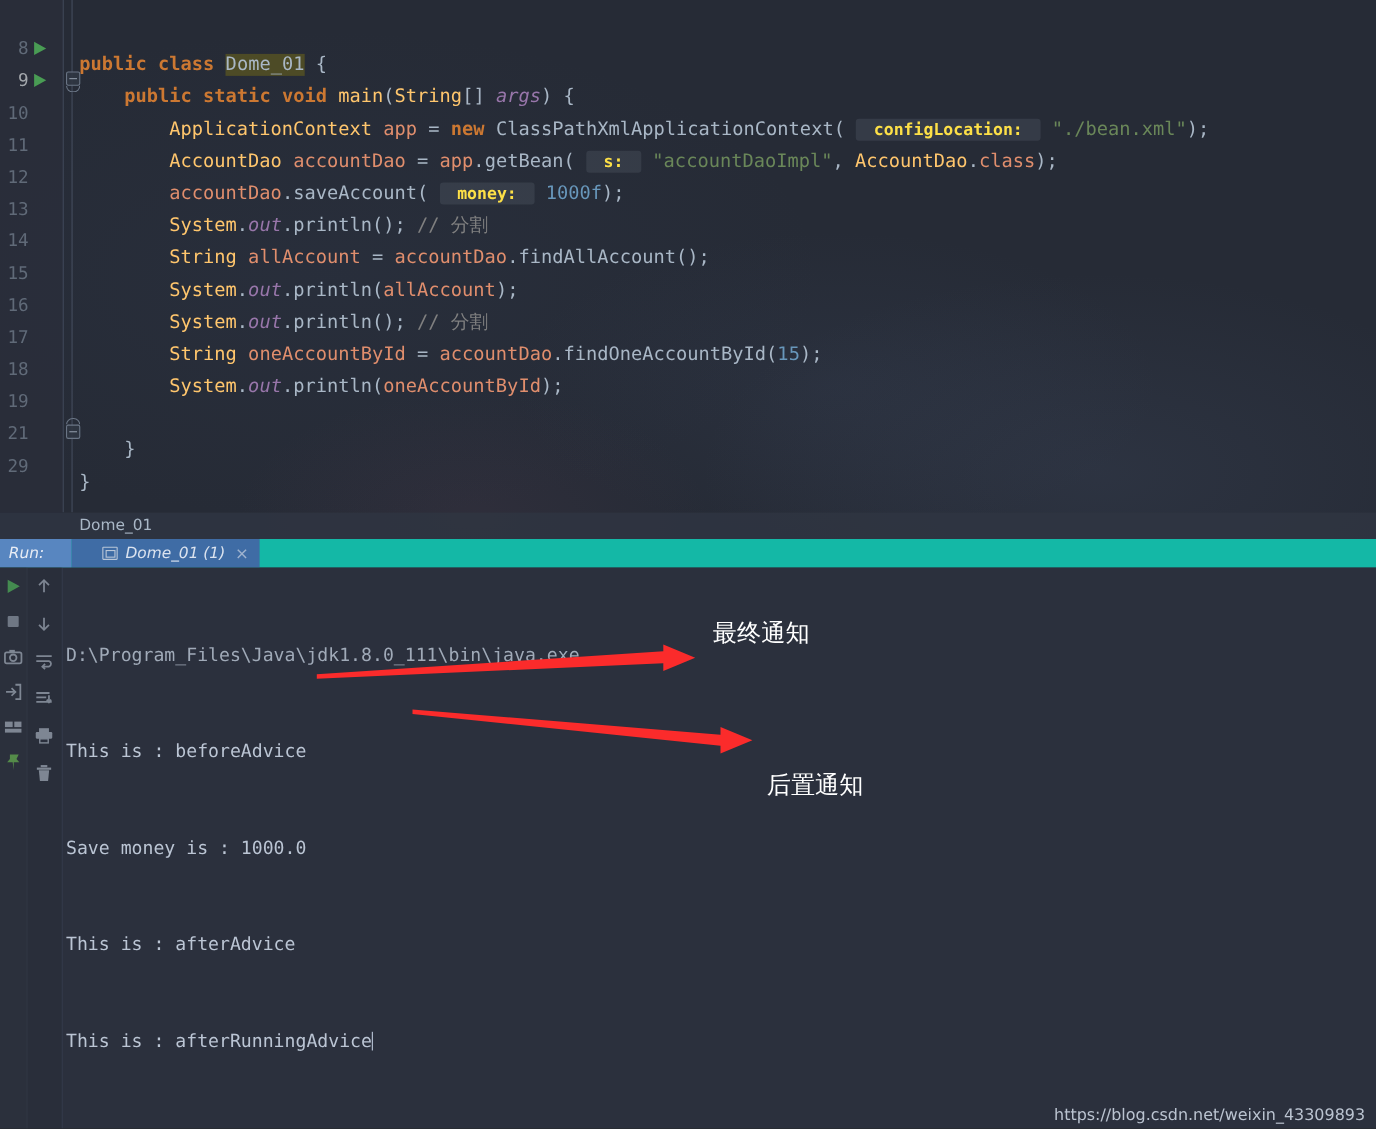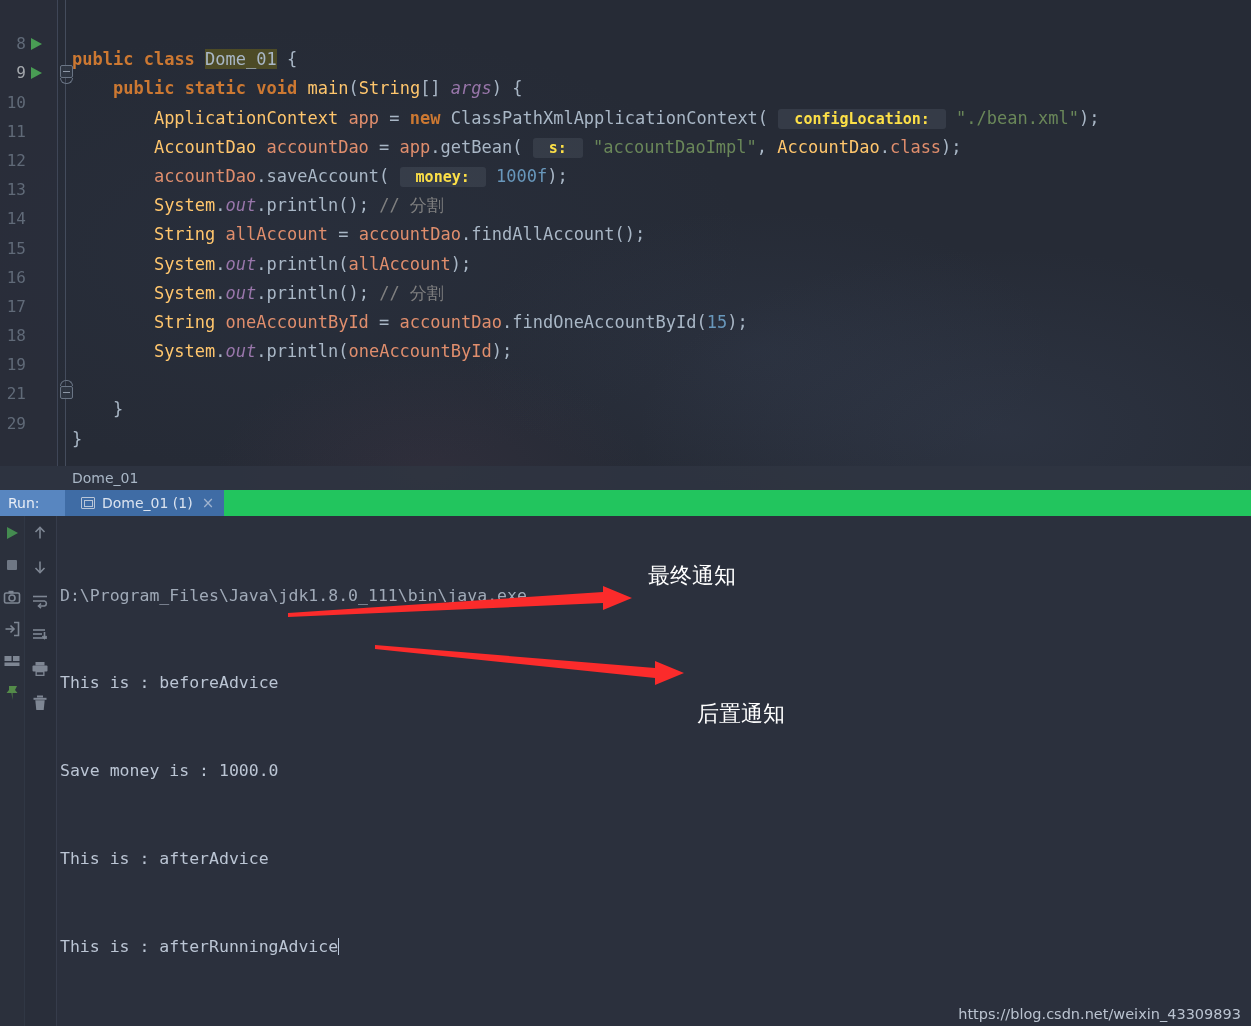--- a/index.html
+++ b/index.html
@@ -92,29 +92,29 @@
   .breadcrumb {
     position:absolute; left:0; top:466px; width:1251px; height:24px;
     background:rgba(47,53,66,0.85);
     color:#a9b7c6; font-size:14px; font-family:"DejaVu Sans", sans-serif;
     line-height:24px; padding-left:72px;
   }
 
   
   .run-header {
     position:absolute; left:0; top:490px; width:1251px; height:26px;
-    background:#22c55e; display:flex; align-items:center;
+    background:#14b8a6; display:flex; align-items:center;font-style:italic;
   }
   .run-label {
     width:65px; height:26px; line-height:26px; text-align:left; padding-left:8px;
     color:#e8edf5; font-size:14px; font-family:"DejaVu Sans", sans-serif;
     background:#5886c0;
   }
   .run-tab {
-    display:flex; align-items:center; gap:7px; height:26px; padding:0 10px 0 16px;
+    display:flex; align-items:center; gap:7px; height:26px; padding:0 10px 0 28px;
     background:#3f6ca5; color:#dbe3ef; font-size:14px; font-family:"DejaVu Sans", sans-serif;
     min-width:130px;
   }
   .tab-ico { width:14px; height:12px; border:1.5px solid #b9c6d8; border-radius:1px; position:relative; }
   .tab-ico::after { content:""; position:absolute; left:1.5px; top:2px; width:7px; height:5px; border:1.5px solid #b9c6d8; }
   .tab-close { color:#9fb3cf; font-size:15px; line-height:1; margin-left:2px; }
 
   .run-body {
     position:absolute; left:0; top:516px; width:1251px; height:510px;
     background:#2b303d;

